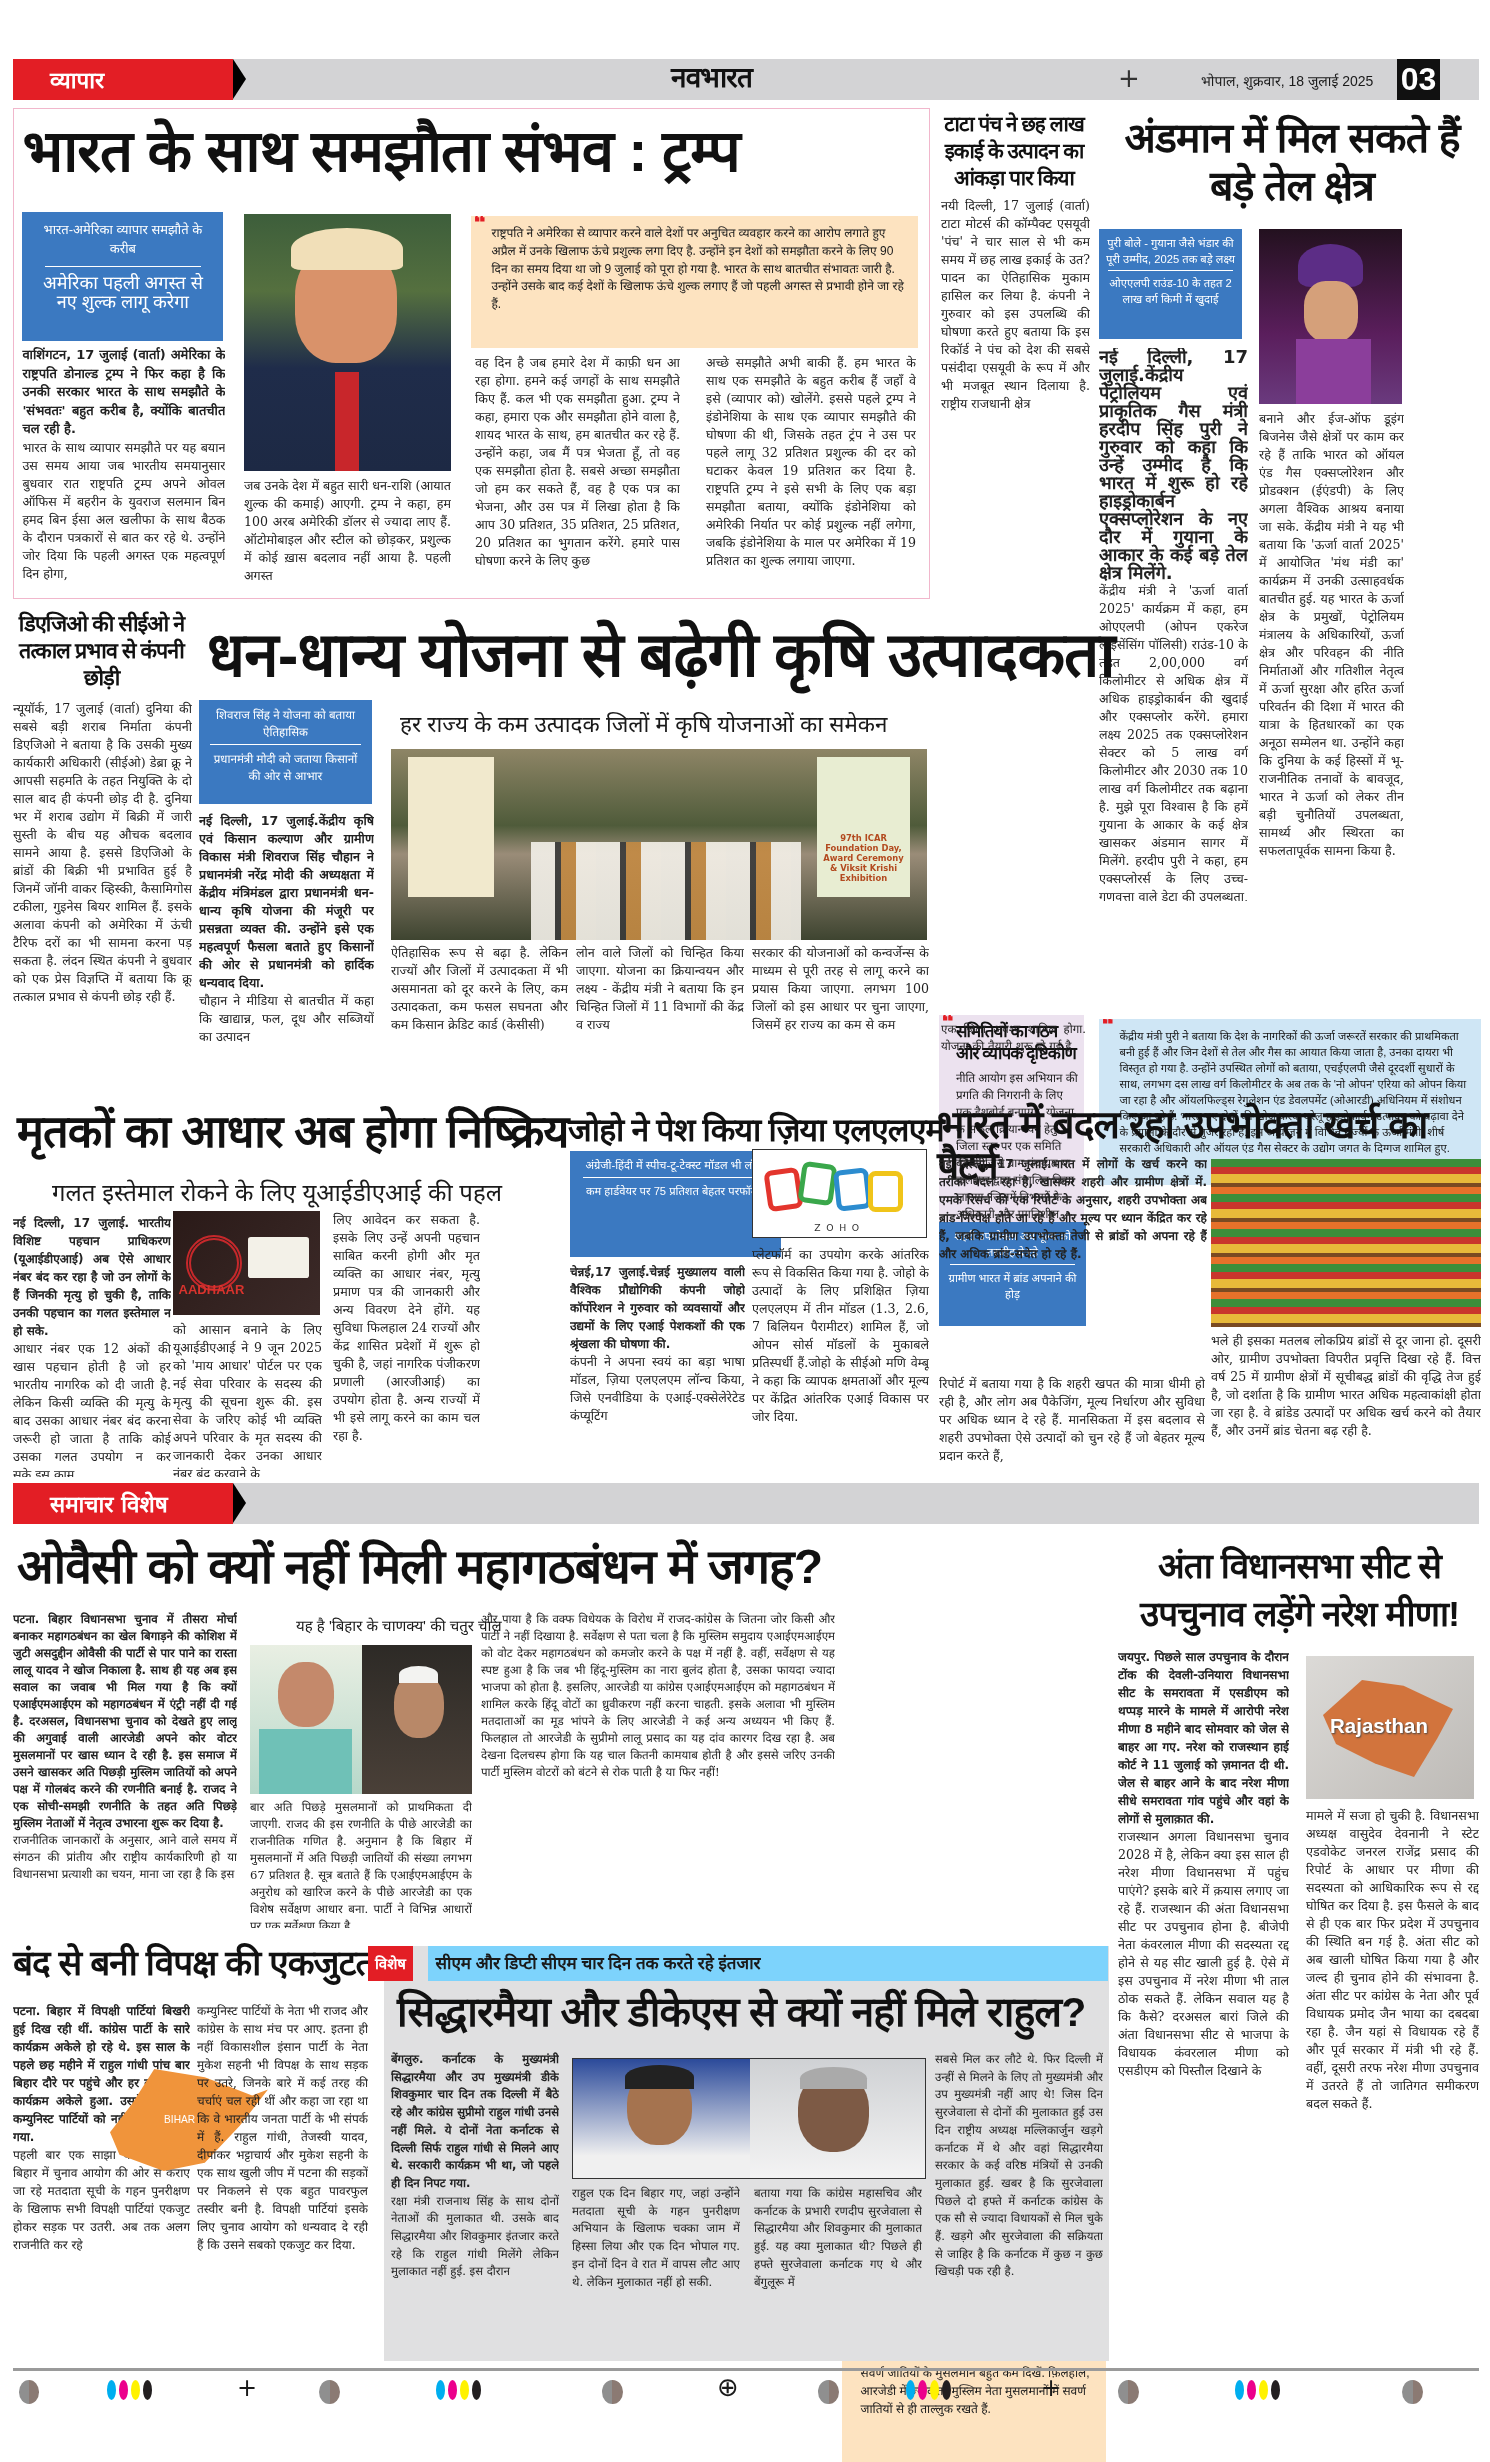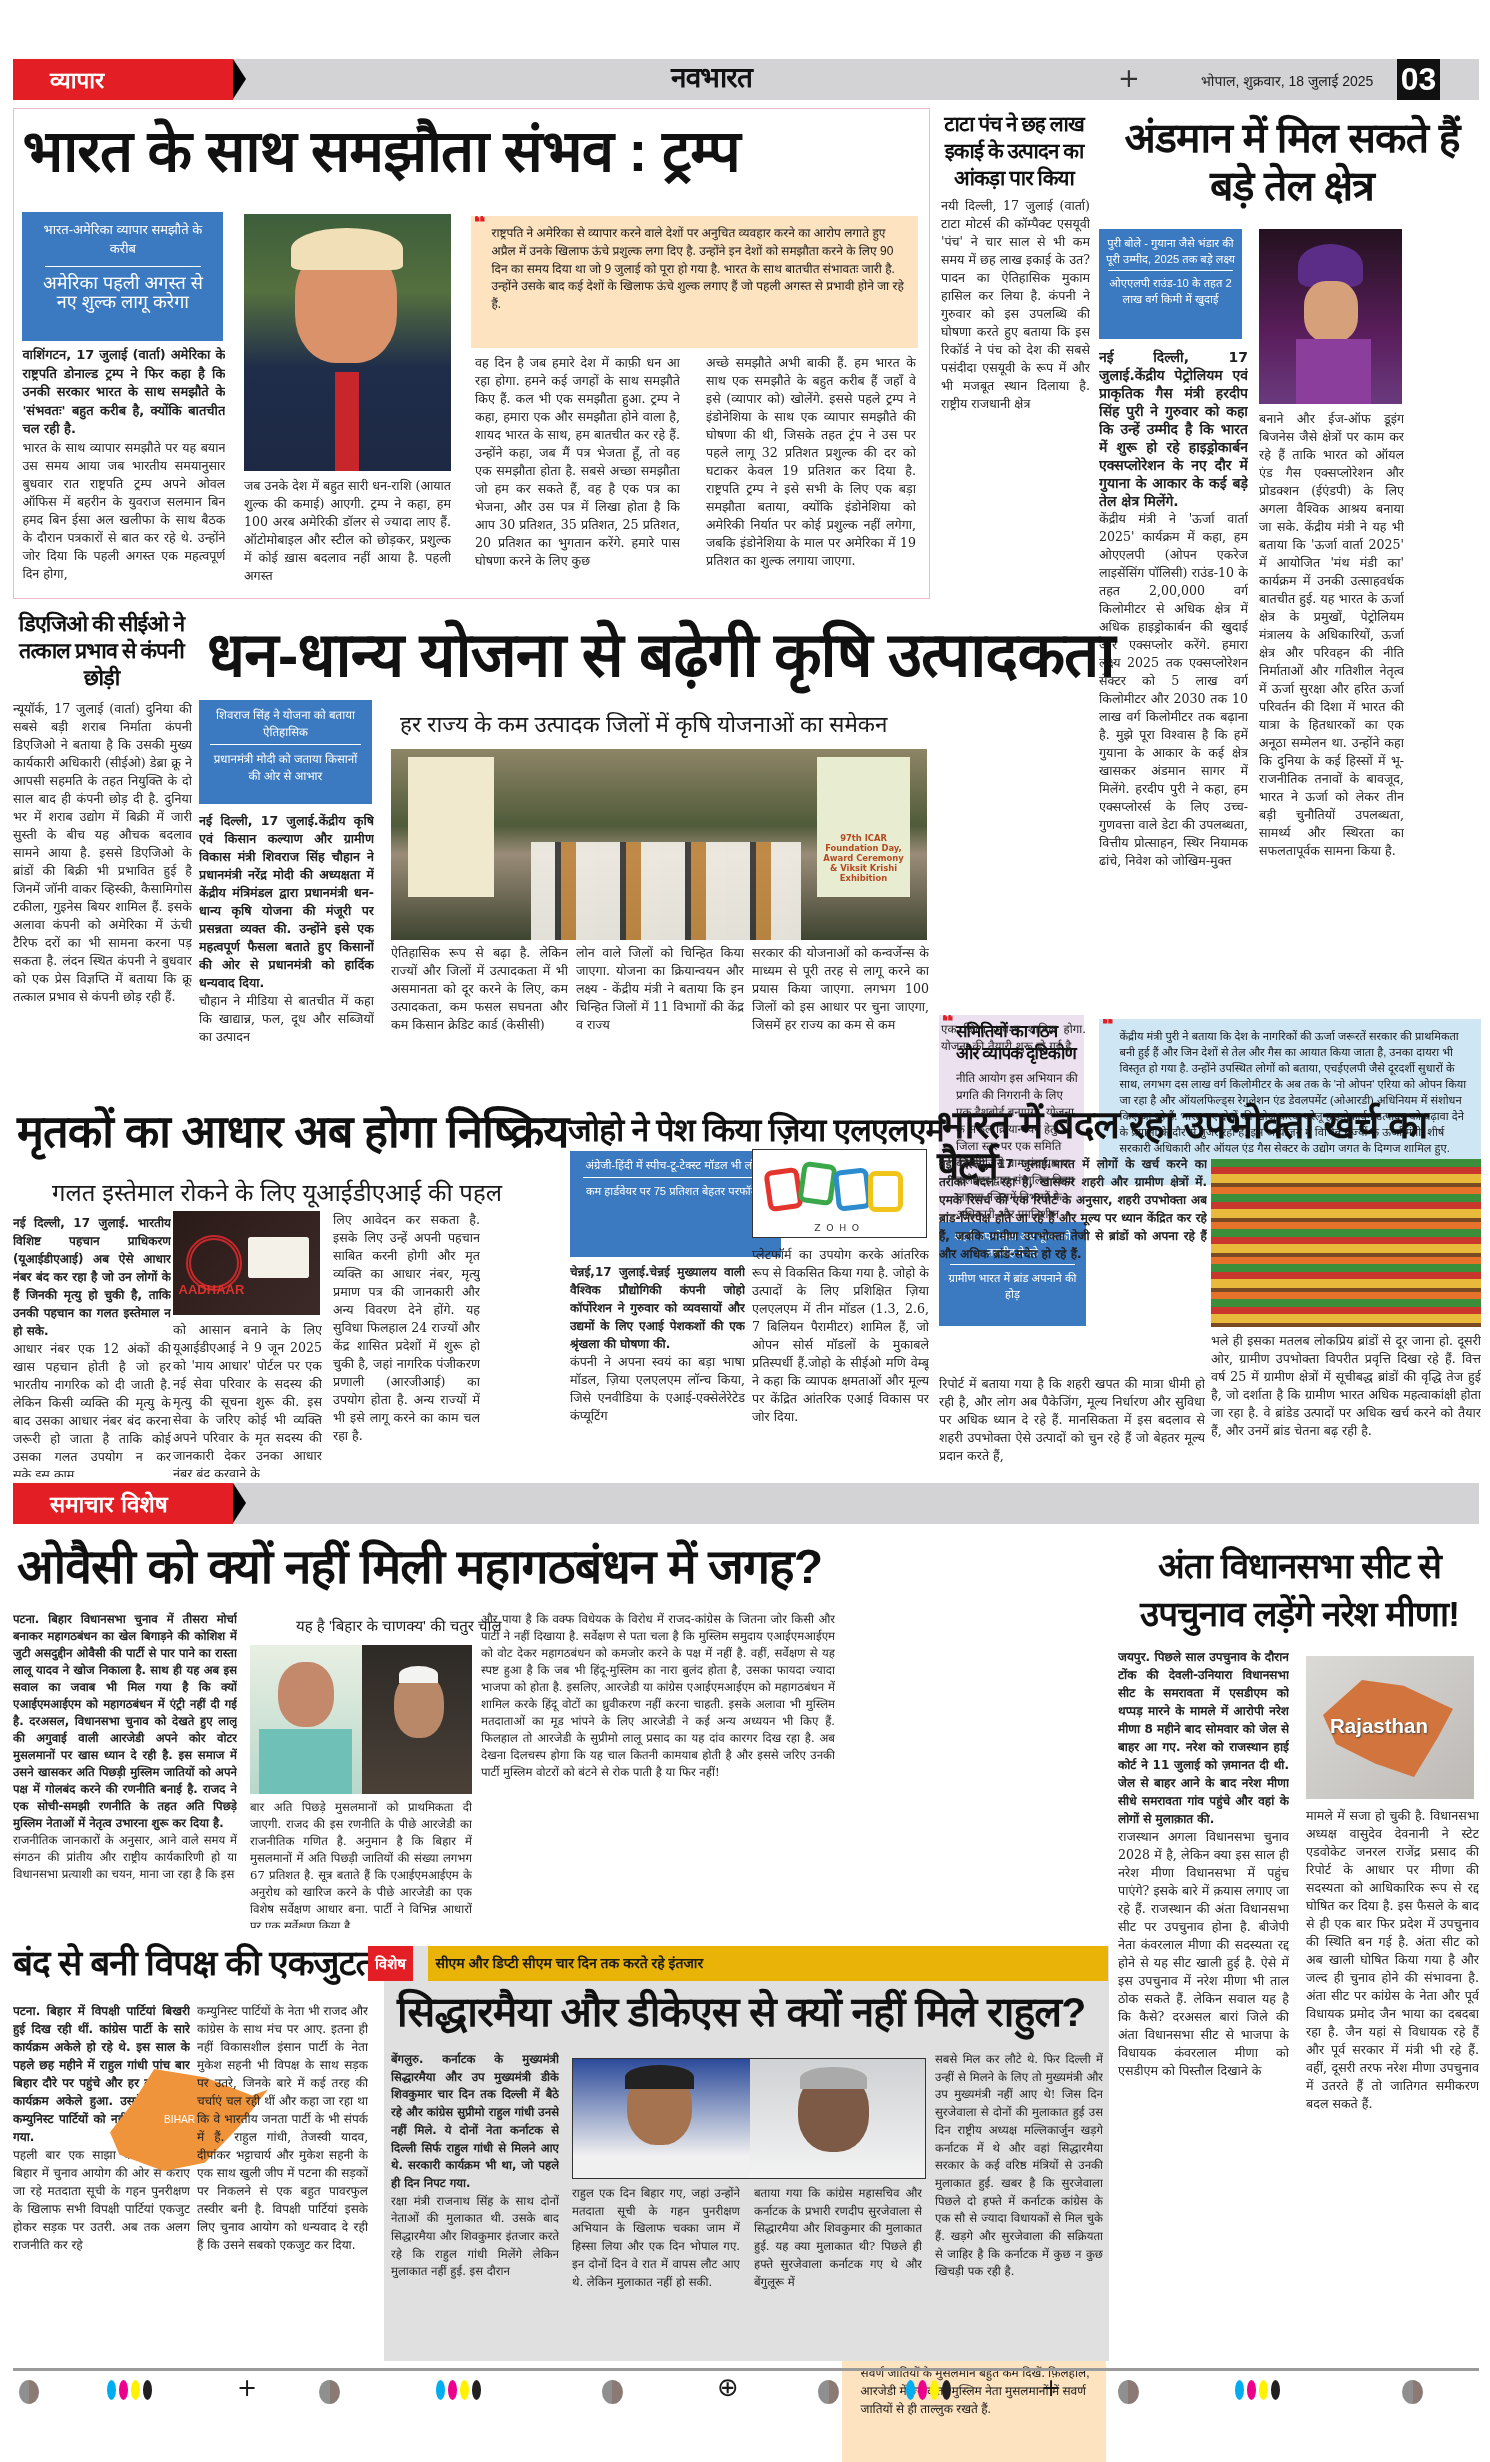--- a/index.html
+++ b/index.html
@@ -58,21 +58,21 @@
   <div style="font-size:11.2px;line-height:16px">पुरी बोले - गुयाना जैसे भंडार की पूरी उम्मीद, 2025 तक बड़े लक्ष्य</div>
     <hr style="margin:3.7px 3.7px">
   <div style="font-size:11.2px;line-height:16px">ओएएलपी राउंड-10 के तहत 2 लाख वर्ग किमी में खुदाई</div>
 </div>
 <div class="img" style="left:1259px;top:229px;width:143px;height:175px;background:linear-gradient(180deg,#23111f,#5a1e5c 60%,#6a3a7e);">
   <div style="position:absolute;left:39px;top:15px;width:65px;height:43px;background:#5c2d86;border-radius:50% 50% 20% 20%;"></div>
   <div style="position:absolute;left:45px;top:52px;width:54px;height:61px;background:#d5a07a;border-radius:40%;"></div>
   <div style="position:absolute;left:37px;top:110px;width:75px;height:65px;background:#8b3e9b;"></div>
 </div>
 <div class="abs body" style="left:1099px;top:348px;width:149px;height:553px;overflow:hidden;">
-  <p class="bold" style="font-size:14px;">नई दिल्ली, 17 जुलाई.केंद्रीय पेट्रोलियम एवं प्राकृतिक गैस मंत्री हरदीप सिंह पुरी ने गुरुवार को कहा कि उन्हें उम्मीद है कि भारत में शुरू हो रहे हाइड्रोकार्बन एक्सप्लोरेशन के नए दौर में गुयाना के आकार के कई बड़े तेल क्षेत्र मिलेंगे.</p>
+  <p class="bold" style="font-size:18px;">नई दिल्ली, 17 जुलाई.केंद्रीय पेट्रोलियम एवं प्राकृतिक गैस मंत्री हरदीप सिंह पुरी ने गुरुवार को कहा कि उन्हें उम्मीद है कि भारत में शुरू हो रहे हाइड्रोकार्बन एक्सप्लोरेशन के नए दौर में गुयाना के आकार के कई बड़े तेल क्षेत्र मिलेंगे.</p>
   <p>केंद्रीय मंत्री ने 'ऊर्जा वार्ता 2025' कार्यक्रम में कहा, हम ओएएलपी (ओपन एकरेज लाइसेंसिंग पॉलिसी) राउंड-10 के तहत 2,00,000 वर्ग किलोमीटर से अधिक क्षेत्र में अधिक हाइड्रोकार्बन की खुदाई और एक्सप्लोर करेंगे. हमारा लक्ष्य 2025 तक एक्सप्लोरेशन सेक्टर को 5 लाख वर्ग किलोमीटर और 2030 तक 10 लाख वर्ग किलोमीटर तक बढ़ाना है. मुझे पूरा विश्वास है कि हमें गुयाना के आकार के कई क्षेत्र खासकर अंडमान सागर में मिलेंगे. हरदीप पुरी ने कहा, हम एक्सप्लोरर्स के लिए उच्च-गुणवत्ता वाले डेटा की उपलब्धता, वित्तीय प्रोत्साहन, स्थिर नियामक ढांचे, निवेश को जोखिम-मुक्त</p>
 </div>
 <div class="abs body" style="left:1259px;top:410px;width:145px;height:492px;overflow:hidden;">बनाने और ईज-ऑफ डूइंग बिजनेस जैसे क्षेत्रों पर काम कर रहे हैं ताकि भारत को ऑयल एंड गैस एक्सप्लोरेशन और प्रोडक्शन (ईएंडपी) के लिए अगला वैश्विक आश्रय बनाया जा सके. केंद्रीय मंत्री ने यह भी बताया कि 'ऊर्जा वार्ता 2025' में आयोजित 'मंथ मंडी का' कार्यक्रम में उनकी उत्साहवर्धक बातचीत हुई. यह भारत के ऊर्जा क्षेत्र के प्रमुखों, पेट्रोलियम मंत्रालय के अधिकारियों, ऊर्जा क्षेत्र और परिवहन की नीति निर्माताओं और गतिशील नेतृत्व में ऊर्जा सुरक्षा और हरित ऊर्जा परिवर्तन की दिशा में भारत की यात्रा के हितधारकों का एक अनूठा सम्मेलन था. उन्होंने कहा कि दुनिया के कई हिस्सों में भू-राजनीतिक तनावों के बावजूद, भारत ने ऊर्जा को लेकर तीन बड़ी चुनौतियों उपलब्धता, सामर्थ्य और स्थिरता का सफलतापूर्वक सामना किया है.</div>
 <div class="abs quote" style="left:1099px;top:887px;width:382px;height:166px;background:#cfe6f5;font-size:11.2px;line-height:16px;overflow:hidden;">केंद्रीय मंत्री पुरी ने बताया कि देश के नागरिकों की ऊर्जा जरूरतें सरकार की प्राथमिकता बनी हुई हैं और जिन देशों से तेल और गैस का आयात किया जाता है, उनका दायरा भी विस्तृत हो गया है. उन्होंने उपस्थित लोगों को बताया, एचईएलपी जैसे दूरदर्शी सुधारों के साथ, लगभग दस लाख वर्ग किलोमीटर के अब तक के 'नो ओपन' एरिया को ओपन किया जा रहा है और ऑयलफिल्ड्स रेगुलेशन एंड डेवलपमेंट (ओआरडी) अधिनियम में संशोधन किए जा रहे हैं. भारत नए क्षेत्रों की खोज करक घरेलू हाइड्रोकार्बन उत्पादन को बढ़ावा देने के प्रयासों के दौर से गुजर रहा है. इस आयोजन में विभिन्न राज्यों के ऊर्जा मंत्री, शीर्ष सरकारी अधिकारी और ऑयल एंड गैस सेक्टर के उद्योग जगत के दिग्गज शामिल हुए.</div>
 
 <h2 class="abs head" style="left:13px;top:611px;width:177px;font-size:21.4px;text-align:center;line-height:27px;">डिएजिओ की सीईओ ने तत्काल प्रभाव से कंपनी छोड़ी</h2>
 <div class="abs body" style="left:13px;top:700px;width:179px;height:386px;overflow:hidden;">न्यूयॉर्क, 17 जुलाई (वार्ता) दुनिया की सबसे बड़ी शराब निर्माता कंपनी डिएजिओ ने बताया है कि उसकी मुख्य कार्यकारी अधिकारी (सीईओ) डेब्रा क्रू ने आपसी सहमति के तहत नियुक्ति के दो साल बाद ही कंपनी छोड़ दी है. दुनिया भर में शराब उद्योग में बिक्री में जारी सुस्ती के बीच यह औचक बदलाव सामने आया है. इससे डिएजिओ के ब्रांडों की बिक्री भी प्रभावित हुई है जिनमें जॉनी वाकर व्हिस्की, कैसामिगोस टकीला, गुइनेस बियर शामिल हैं. इसके अलावा कंपनी को अमेरिका में ऊंची टैरिफ दरों का भी सामना करना पड़ सकता है. लंदन स्थित कंपनी ने बुधवार को एक प्रेस विज्ञप्ति में बताया कि क्रू तत्काल प्रभाव से कंपनी छोड़ रही हैं.</div>
 
 <h1 class="abs head" style="left:207px;top:622px;font-size:62px;">धन-धान्य योजना से बढ़ेगी कृषि उत्पादकता</h1>
 <div class="abs bluebox" style="left:199px;top:700px;width:173px;height:104px;padding:5.6px 7.5px;">
@@ -186,21 +186,21 @@
   <p class="bold" style="font-size:12px;">पटना. बिहार में विपक्षी पार्टियां बिखरी हुई दिख रही थीं. कांग्रेस पार्टी के सारे कार्यक्रम अकेले हो रहे थे. इस साल के पहले छह महीने में राहुल गांधी पांच बार बिहार दौरे पर पहुंचे और हर बार उनका कार्यक्रम अकेले हुआ. उसमें राजद या कम्युनिस्ट पार्टियों को नहीं शामिल किया गया.</p>
   <p>पहली बार एक साझा कार्यक्रम हुआ. बिहार में चुनाव आयोग की ओर से कराए जा रहे मतदाता सूची के गहन पुनरीक्षण के खिलाफ सभी विपक्षी पार्टियां एकजुट होकर सड़क पर उतरी. अब तक अलग राजनीति कर रहे</p>
 </div>
 <div class="abs" style="left:110px;top:2069px;width:158px;height:102px;background:#f0943b;clip-path:polygon(28% 0,60% 8%,90% 26%,100% 20%,82% 56%,60% 92%,34% 100%,6% 84%,0 62%,14% 34%);">
   <div style="position:absolute;left:54px;top:45px;color:#fff;font-size:10.2px;font-family:'Liberation Sans',sans-serif;">BIHAR</div>
 </div>
 <div class="abs body" style="left:197px;top:2002px;width:171px;height:358px;overflow:hidden;font-size:12px;line-height:18px;">कम्युनिस्ट पार्टियों के नेता भी राजद और कांग्रेस के साथ मंच पर आए. इतना ही नहीं विकासशील इंसान पार्टी के नेता मुकेश सहनी भी विपक्ष के साथ सड़क पर उतरे, जिनके बारे में कई तरह की चर्चाएं चल रही थीं और कहा जा रहा था कि वे भारतीय जनता पार्टी के भी संपर्क में हैं. राहुल गांधी, तेजस्वी यादव, दीपांकर भट्टाचार्य और मुकेश सहनी के एक साथ खुली जीप में पटना की सड़कों पर निकलने से एक बहुत पावरफुल तस्वीर बनी है. विपक्षी पार्टियां इसके लिए चुनाव आयोग को धन्यवाद दे रही हैं कि उसने सबको एकजुट कर दिया.</div>
 
 <div class="abs" style="left:384px;top:1946px;width:725px;height:415px;background:#e0e0e1;"></div>
 <div class="abs" style="left:368px;top:1946px;width:45px;height:35px;background:#e31e25;color:#fff;font-weight:bold;font-size:15px;text-align:center;line-height:35px;font-family:'Liberation Sans',sans-serif;">विशेष</div>
-<div class="abs" style="left:428px;top:1946px;width:680px;height:35px;background:#eab308;font-weight:bold;font-size:14px;line-height:35px;padding-left:7.5px;font-family:'Liberation Sans',sans-serif;">सीएम और डिप्टी सीएम चार दिन तक करते रहे इंतजार</div>
+<div class="abs" style="left:428px;top:1946px;width:680px;height:35px;background:#7dd3fc;font-weight:bold;font-size:17px;line-height:35px;padding-left:7.5px;font-family:'Liberation Sans',sans-serif;">सीएम और डिप्टी सीएम चार दिन तक करते रहे इंतजार</div>
 <h1 class="abs head" style="left:397px;top:1991px;font-size:41px;">सिद्धारमैया और डीकेएस से क्यों नहीं मिले राहुल?</h1>
 <div class="abs body" style="left:391px;top:2051px;width:168px;height:305px;overflow:hidden;font-size:11.6px;line-height:17.7px;">
   <p class="bold" style="font-size:11.6px;">बेंगलुरु. कर्नाटक के मुख्यमंत्री सिद्धारमैया और उप मुख्यमंत्री डीके शिवकुमार चार दिन तक दिल्ली में बैठे रहे और कांग्रेस सुप्रीमो राहुल गांधी उनसे नहीं मिले. ये दोनों नेता कर्नाटक से दिल्ली सिर्फ राहुल गांधी से मिलने आए थे. सरकारी कार्यक्रम भी था, जो पहले ही दिन निपट गया.</p>
   <p>रक्षा मंत्री राजनाथ सिंह के साथ दोनों नेताओं की मुलाकात थी. उसके बाद सिद्धारमैया और शिवकुमार इंतजार करते रहे कि राहुल गांधी मिलेंगे लेकिन मुलाकात नहीं हुई. इस दौरान</p>
 </div>
 <div class="img" style="left:572px;top:2058px;width:354px;height:121px;border:0.9px solid #333;">
   <div style="position:absolute;left:0;top:0;width:177px;height:121px;background:linear-gradient(180deg,#2b4a9a,#f0f0f0 80%);">
       <div style="position:absolute;left:54px;top:11.2px;width:65px;height:75px;background:#a5734f;border-radius:45%;"></div>
       <div style="position:absolute;left:52px;top:5.6px;width:69px;height:24px;background:#222;border-radius:50% 50% 0 0;"></div>
     </div>

